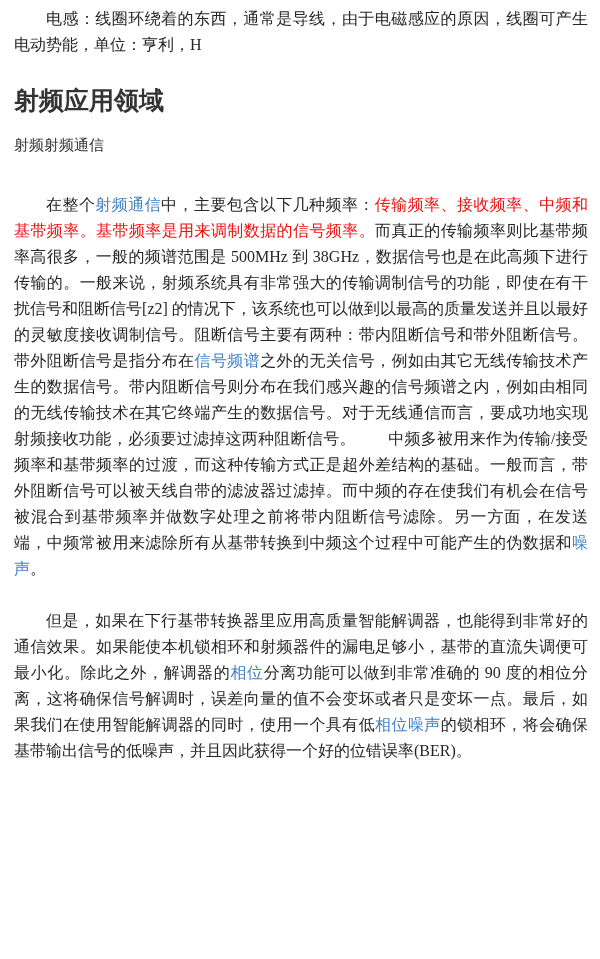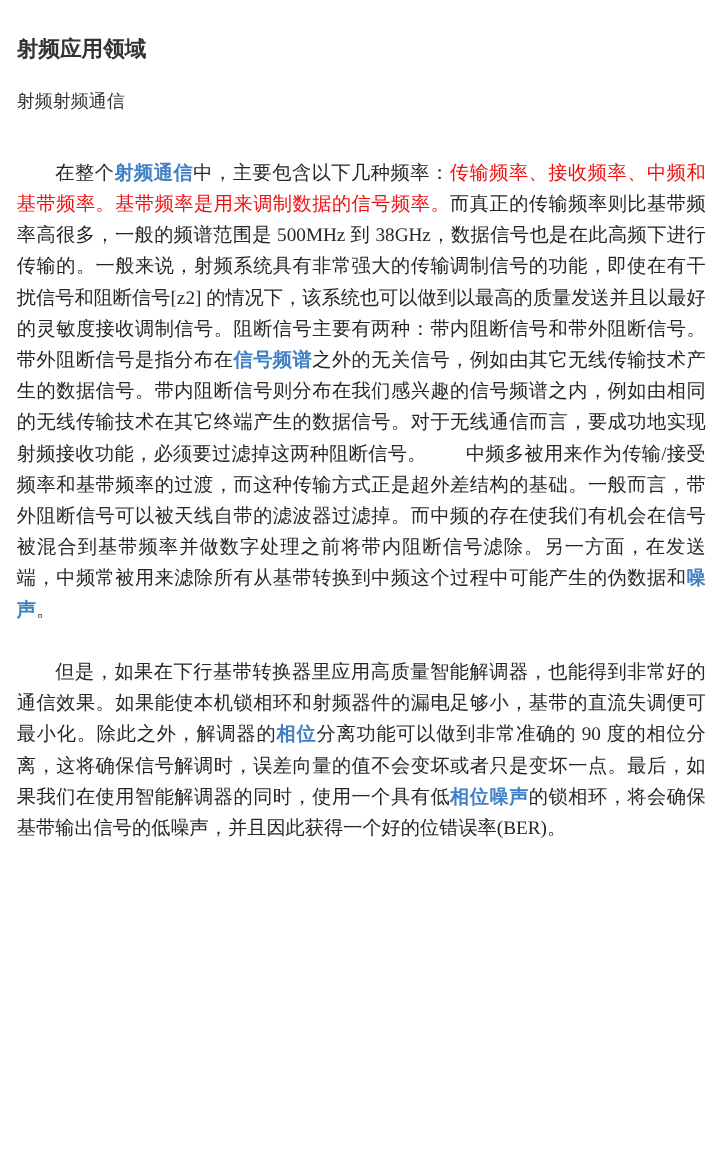--- a/index.html
+++ b/index.html
@@ -20,43 +20,44 @@
     font-size:16px;
     line-height:26px;
     text-align:justify;
   }
   p.para{
     margin:0 0 26px 0;
     text-indent:2em;
   }
   h1.heading{
     font-family:"Liberation Serif","DejaVu Serif",serif;
-    font-size:18px;
+    font-size:25px;
     line-height:34px;
     font-weight:600;
     color:#333333;
     margin:18px 0 0 0;
     text-indent:0;
   }
   p.subheading{
     font-size:15px;
     line-height:22px;
     margin:16px 0 36px 0;
     text-indent:0;
     color:#333333;
   }
   .red{color:var(--red);}
-  a.link{color:var(--link);text-decoration:none;cursor:pointer;font-weight:bold;}
+  a.link{color:var(--link);text-decoration:none;cursor:pointer;}
   .run{white-space:pre-wrap;}
 </style>
 </head>
 <body>
 
 <div class="page">
 
+  <p class="para"><span class="run">电感：线圈环绕着的东西，通常是导线，由于电磁感应的原因，线圈可产生电动势能，单位：亨利，H</span></p>
 
 
   <h1 class="heading">射频应用领域</h1>
 
   <p class="subheading">射频射频通信</p>
 
   <p class="para"><span class="run">在整个</span><a class="link">射频通信</a><span class="run">中，主要包含以下几种频率：</span><span class="run red">传输频率、接收频率、中频和基带频率。基带频率是用来调制数据的信号频率。</span><span class="run">而真正的传输频率则比基带频率高很多，一般的频谱范围是 500MHz 到 38GHz，数据信号也是在此高频下进行传输的。一般来说，射频系统具有非常强大的传输调制信号的功能，即使在有干扰信号和阻断信号[z2] 的情况下，该系统也可以做到以最高的质量发送并且以最好的灵敏度接收调制信号。阻断信号主要有两种：带内阻断信号和带外阻断信号。带外阻断信号是指分布在</span><a class="link">信号频谱</a><span class="run">之外的无关信号，例如由其它无线传输技术产生的数据信号。带内阻断信号则分布在我们感兴趣的信号频谱之内，例如由相同的无线传输技术在其它终端产生的数据信号。对于无线通信而言，要成功地实现射频接收功能，必须要过滤掉这两种阻断信号。　　中频多被用来作为传输/接受频率和基带频率的过渡，而这种传输方式正是超外差结构的基础。一般而言，带外阻断信号可以被天线自带的滤波器过滤掉。而中频的存在使我们有机会在信号被混合到基带频率并做数字处理之前将带内阻断信号滤除。另一方面，在发送端，中频常被用来滤除所有从基带转换到中频这个过程中可能产生的伪数据和</span><a class="link">噪声</a><span class="run">。</span></p>
 
 
   <p class="para"><span class="run">但是，如果在下行基带转换器里应用高质量智能解调器，也能得到非常好的通信效果。如果能使本机锁相环和射频器件的漏电足够小，基带的直流失调便可最小化。除此之外，解调器的</span><a class="link">相位</a><span class="run">分离功能可以做到非常准确的 90 度的相位分离，这将确保信号解调时，误差向量的值不会变坏或者只是变坏一点。最后，如果我们在使用智能解调器的同时，使用一个具有低</span><a class="link">相位噪声</a><span class="run">的锁相环，将会确保基带输出信号的低噪声，并且因此获得一个好的位错误率(BER)。</span></p>

